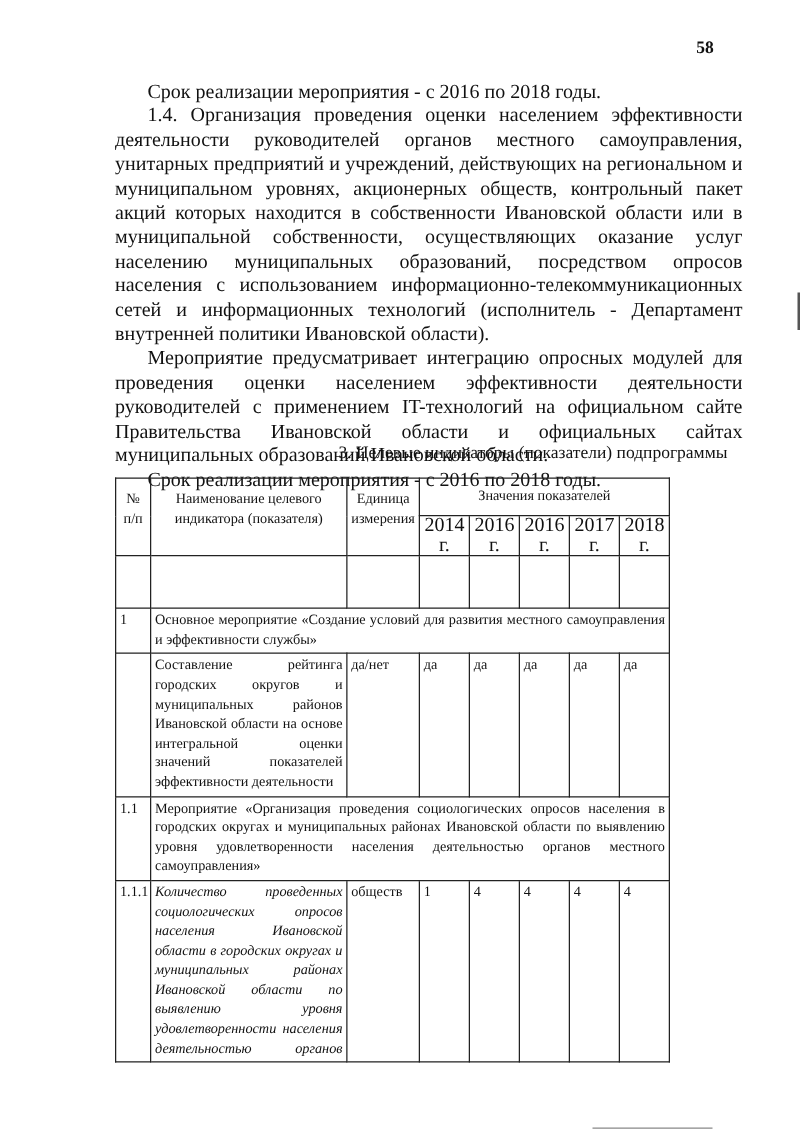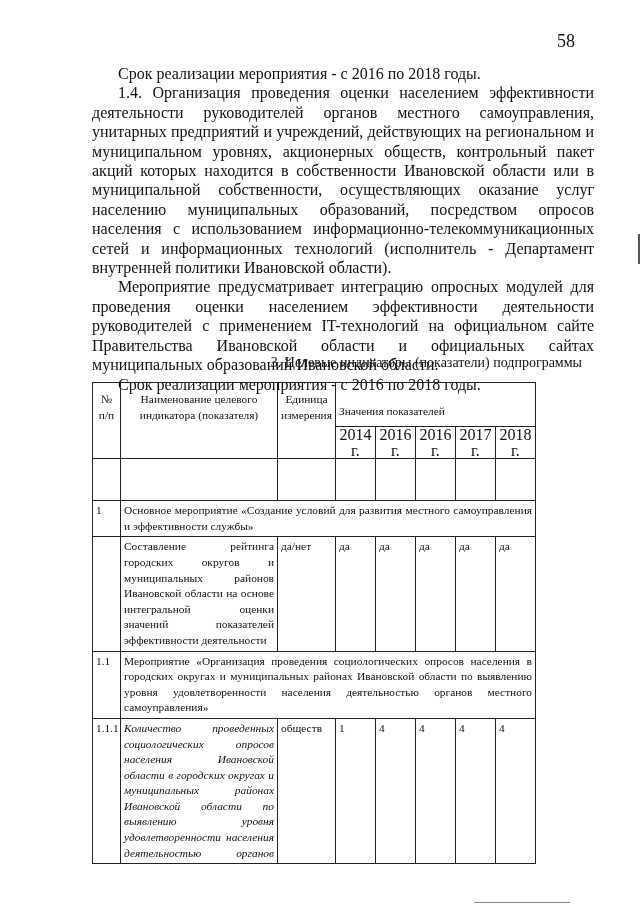--- a/index.html
+++ b/index.html
@@ -1,26 +1,26 @@
 <!DOCTYPE html>
 <html><head>
 <meta charset="utf-8">
 <style>
   html, body { margin: 0; padding: 0; background: #ffffff; }
   body { width: 640px; height: 905px; position: relative; overflow: hidden; font-family: "Liberation Serif", "DejaVu Serif", serif; color: #111; }
-  .page-number { position: absolute; top: 31px; left: 557px; font-size: 18px; font-weight: normal; }
+  .page-number { position: absolute; top: 31px; left: 557px; font-size: 14px; font-weight: bold; }
   .body-text { position: absolute; left: 92px; width: 502px; top: 64px; font-size: 16px; line-height: 19.4px; text-align: justify; }
   .body-text p { margin: 0; text-indent: 26px; }
   .section-title { position: absolute; top: 355px; left: 92px; width: 490px; text-align: right; font-size: 14px; }
   .margin-mark { position: absolute; left: 638px; top: 234px; width: 2px; height: 30px; background: #555; }
   .footer-line { position: absolute; left: 474px; top: 902px; width: 96px; height: 1px; background: #888; }
   table.indicators { position: absolute; left: 92px; top: 382px; border-collapse: collapse; font-size: 11.4px; line-height: 15.6px; table-layout: fixed; width: 435px; }
   table.indicators td { border: 1px solid #222; vertical-align: top; padding: 2px 3px; }
   table.indicators .hdr { text-align: center; vertical-align: top; padding-top: 9px; }
-  table.indicators .hdr-group { text-align: left; padding-top: 21px; height: 20px; }
+  table.indicators .hdr-group { text-align: center; padding-top: 7px; height: 20px; }
   table.indicators .yr { text-align: center; vertical-align: middle; height: 22px; padding: 0; font-size: 16px; }
   .c-num { width: 28px; }
   .c-name { width: 157px; }
   .c-unit { width: 58px; }
   .c-yr { width: 40px; }
   .name-cell { text-align: justify; text-align-last: left; }
   .name-cell.justify-all { text-align-last: justify; font-style: italic; }
   .val { text-align: left; }
   .wide { text-align: justify; }
   .h1 { height: 42px; }

